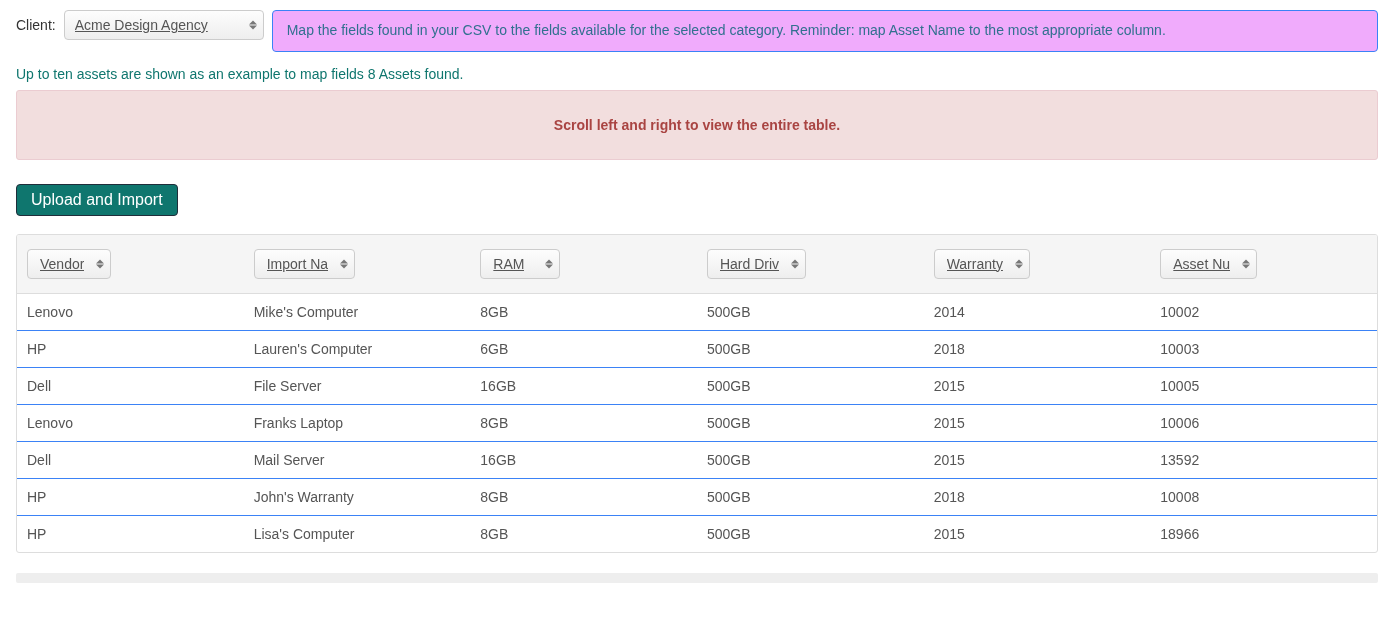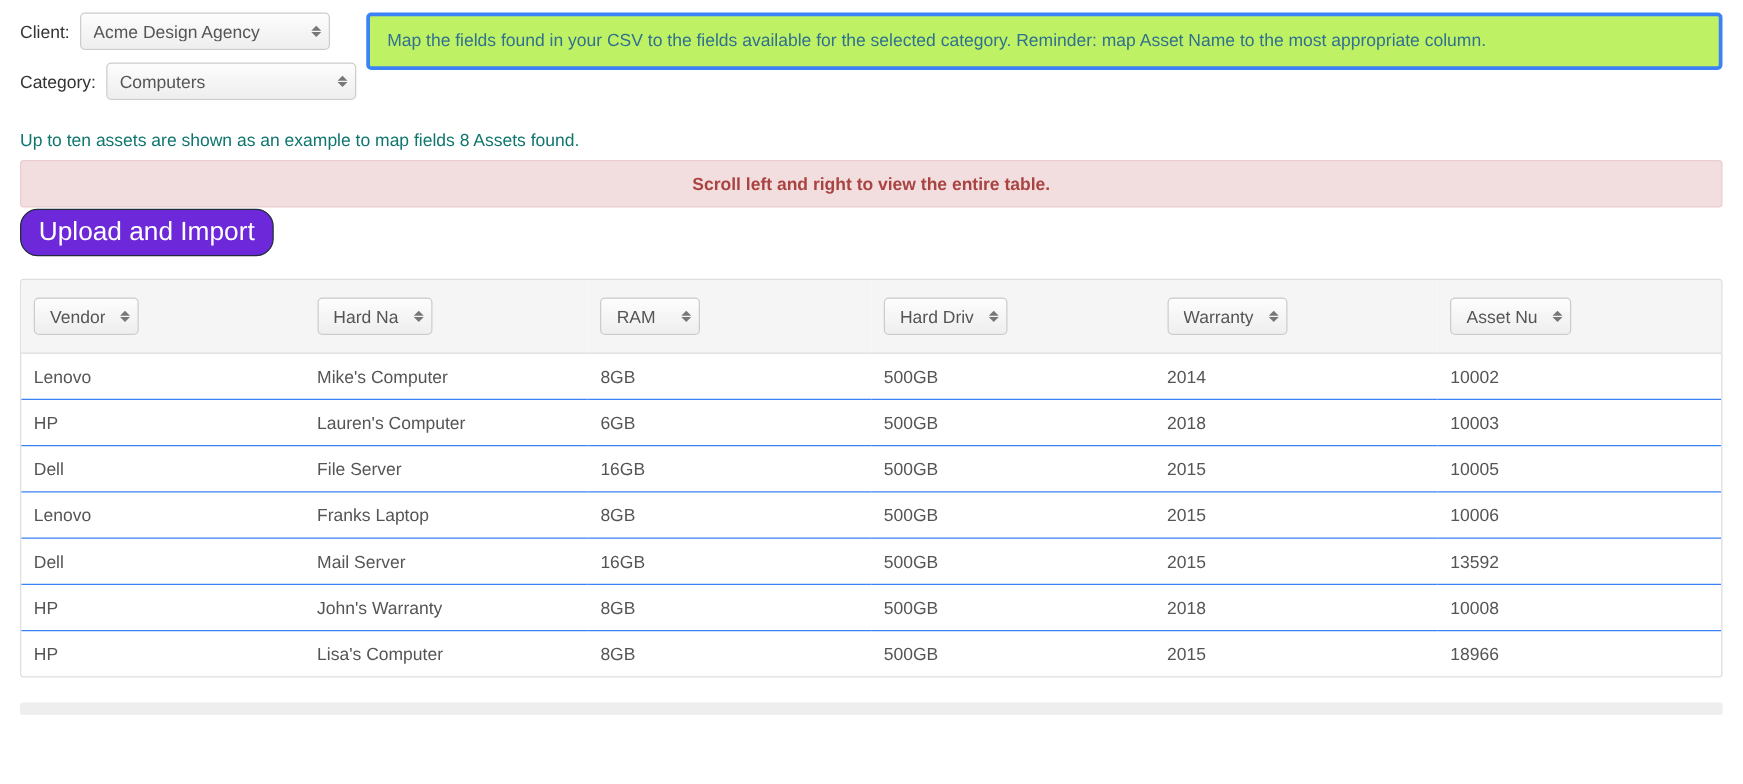--- a/index.html
+++ b/index.html
@@ -13,22 +13,22 @@
     width: 1394px;
   }
   .top-row {
     display: flex;
     align-items: flex-start;
     gap: 8px;
   }
   .controls { flex: 0 0 auto; }
   .info-box {
     flex: 1;
-    background: #bef264;
-    border: 3px solid #3b82f6;
+    background: #f0abfc;
+    border: 1px solid #3b82f6;
     border-radius: 4px;
     color: #31708f;
     padding: 10px 14px;
     font-size: 14px;
     line-height: 1.4;
   }
   .form-row {
     display: flex;
     align-items: center;
     gap: 8px;
@@ -50,20 +50,21 @@
     color: #555;
     font-size: 14px;
     cursor: pointer;
     min-width: 200px;
   }
   .select-wrap.small { min-width: 80px; padding-left: 12px; }
   .select-wrap .value {
     white-space: nowrap;
     overflow: hidden;
     text-overflow: ellipsis;
+    text-decoration: underline;
   }
   .sort-icons {
     position: absolute;
     right: 6px;
     top: 50%;
     transform: translateY(-50%);
     display: flex;
     flex-direction: column;
     gap: 1px;
     pointer-events: none;
@@ -77,33 +78,33 @@
   .sort-icons .down { border-top: 4px solid #777; }
   .example-text {
     margin: 14px 0 8px 0;
     color: #0f766e;
   }
   .warn-banner {
     background: #f2dede;
     border: 1px solid #ebccd1;
     color: #a94442;
     text-align: center;
-    padding: 10px;
+    padding: 26px;
     font-weight: 700;
     border-radius: 3px;
-    margin-bottom: 1px;
+    margin-bottom: 24px;
   }
   .btn-primary {
     display: inline-block;
-    background: #6d28d9;
+    background: #0f766e;
     color: #fff;
     border: 1px solid #202d3a;
-    border-radius: 14px;
+    border-radius: 4px;
     padding: 6px 14px;
-    font-size: 21px;
+    font-size: 16px;
     cursor: pointer;
     margin-bottom: 18px;
   }
   .table-wrap {
     border: 1px solid #ddd;
     border-radius: 3px;
     overflow-x: auto;
     background: #fff;
   }
   table {
@@ -144,30 +145,20 @@
     <div class="form-row">
       <label>Client:</label>
       <div class="select-wrap">
         <span class="value">Acme Design Agency</span>
         <span class="sort-icons">
             <span class="up"></span>
             <span class="down"></span>
           </span>
       </div>
     </div>
-    <div class="form-row">
-      <label>Category:</label>
-      <div class="select-wrap">
-        <span class="value">Computers</span>
-        <span class="sort-icons">
-            <span class="up"></span>
-            <span class="down"></span>
-          </span>
-      </div>
-    </div>
   </div>
   <div class="info-box">Map the fields found in your CSV to the fields available for the selected category. Reminder: map Asset Name to the most appropriate column.</div>
 </div>
 
 <div class="example-text">Up to ten assets are shown as an example to map fields 8 Assets found.</div>
 
 <div class="warn-banner">Scroll left and right to view the entire table.</div>
 
 <button class="btn-primary">Upload and Import</button>
 
@@ -176,21 +167,21 @@
     <thead>
       <tr id="header-row">
           <th><div class="select-wrap small col-select">
               <span class="value">Vendor</span>
               <span class="sort-icons">
                 <span class="up"></span>
                 <span class="down"></span>
               </span>
             </div></th>
           <th><div class="select-wrap small col-select">
-              <span class="value">Hard Na</span>
+              <span class="value">Import Na</span>
               <span class="sort-icons">
                 <span class="up"></span>
                 <span class="down"></span>
               </span>
             </div></th>
           <th><div class="select-wrap small col-select">
               <span class="value">RAM</span>
               <span class="sort-icons">
                 <span class="up"></span>
                 <span class="down"></span>

